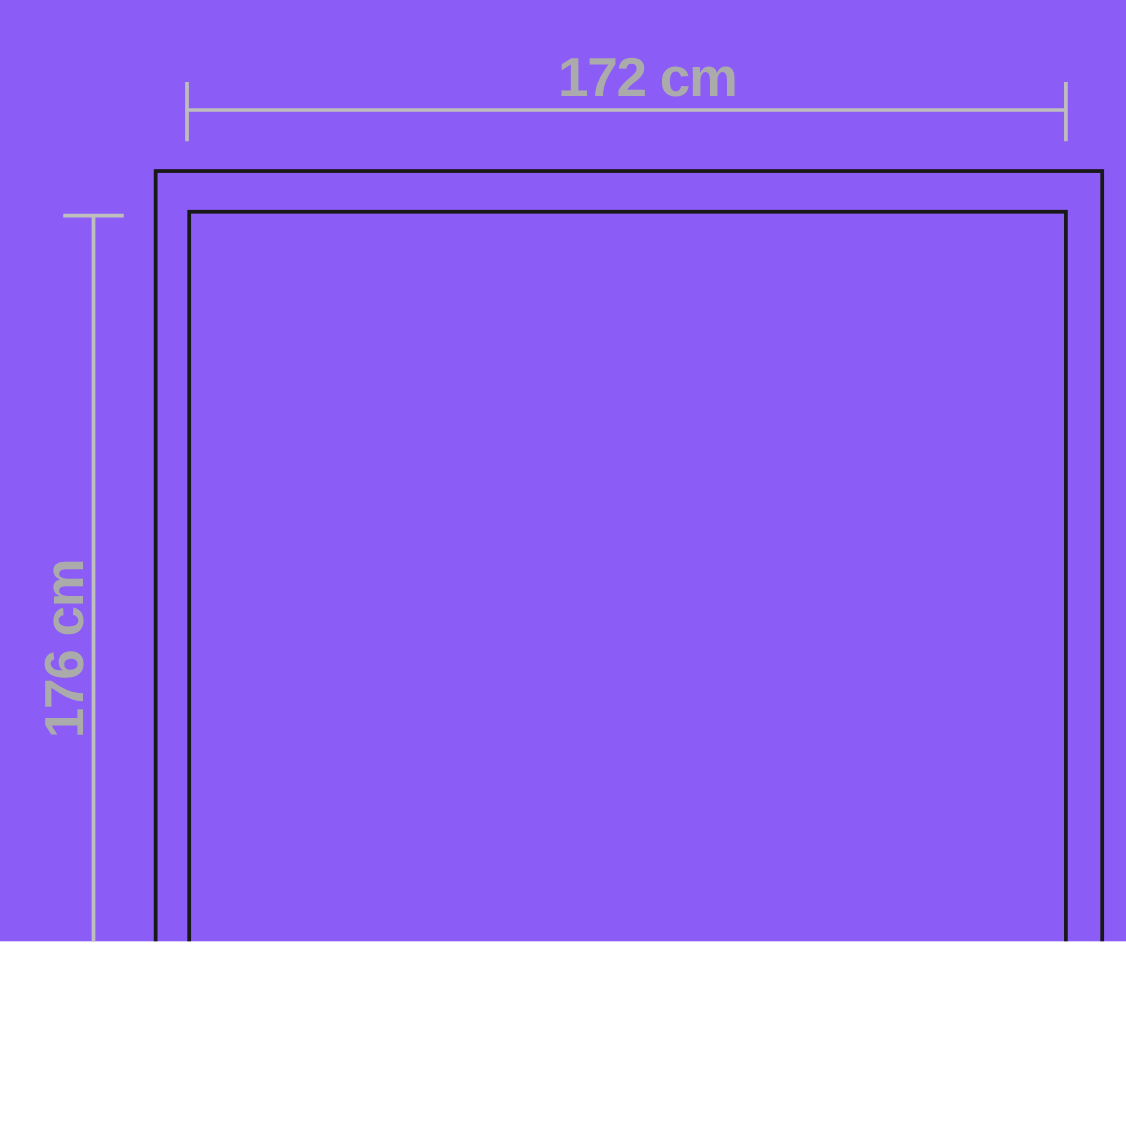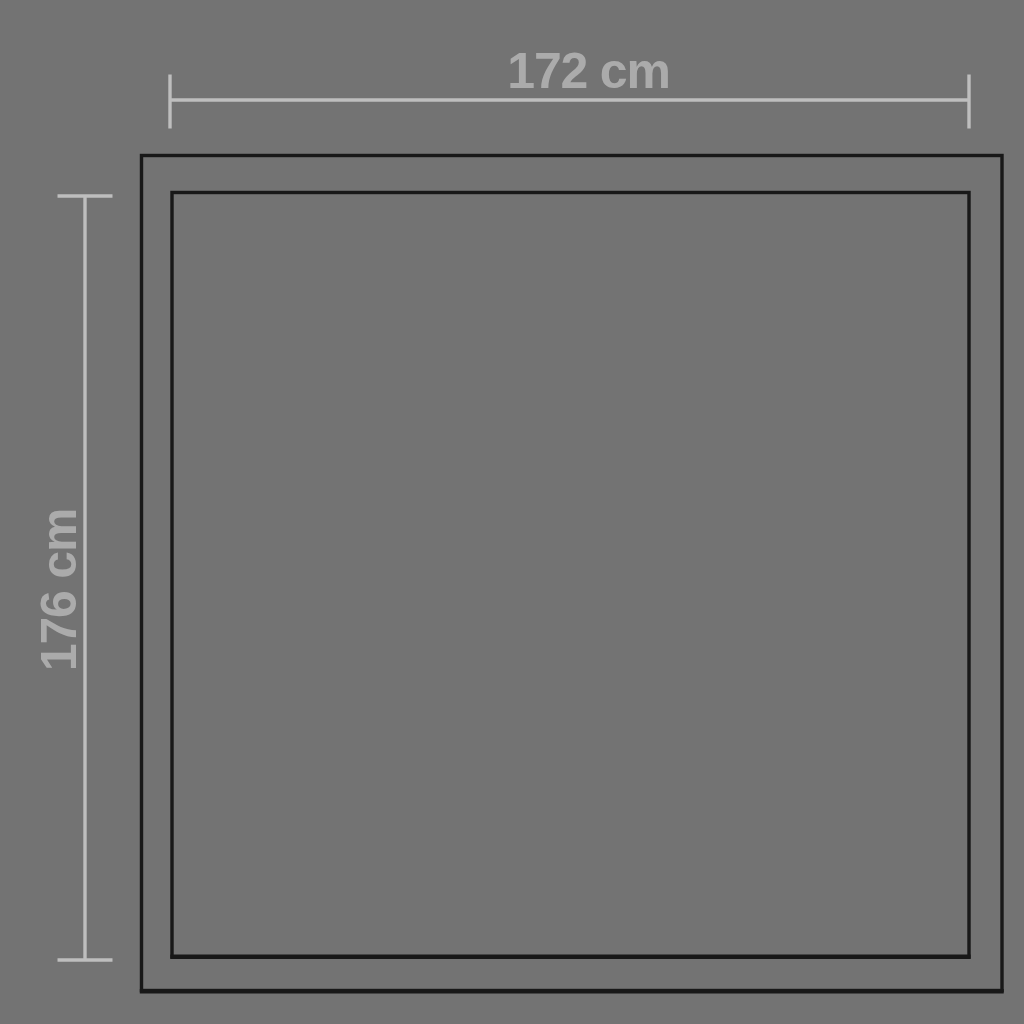--- a/index.html
+++ b/index.html
@@ -1,16 +1,16 @@
 <!DOCTYPE html>
 <html><head>
 <meta charset="utf-8">
 <style>
   html,body{margin:0;padding:0;background:#ffffff;}
-  #page{position:relative;width:1024px;height:1024px;background:#737373;overflow:hidden;}
+  #page{position:relative;width:1024px;height:856px;background:#8b5cf6;overflow:hidden;}
   svg{display:block;filter:blur(0.5px);}
   text{font-family:"Liberation Sans",sans-serif;font-weight:bold;}
 </style>
 </head>
 <body>
 <div id="page">
 <svg width="1024" height="1024" viewBox="0 0 1024 1024">
 
   <rect x="141.5" y="155.5" width="860.5" height="835" fill="none" stroke="#181818" stroke-width="3.4"></rect>
 

